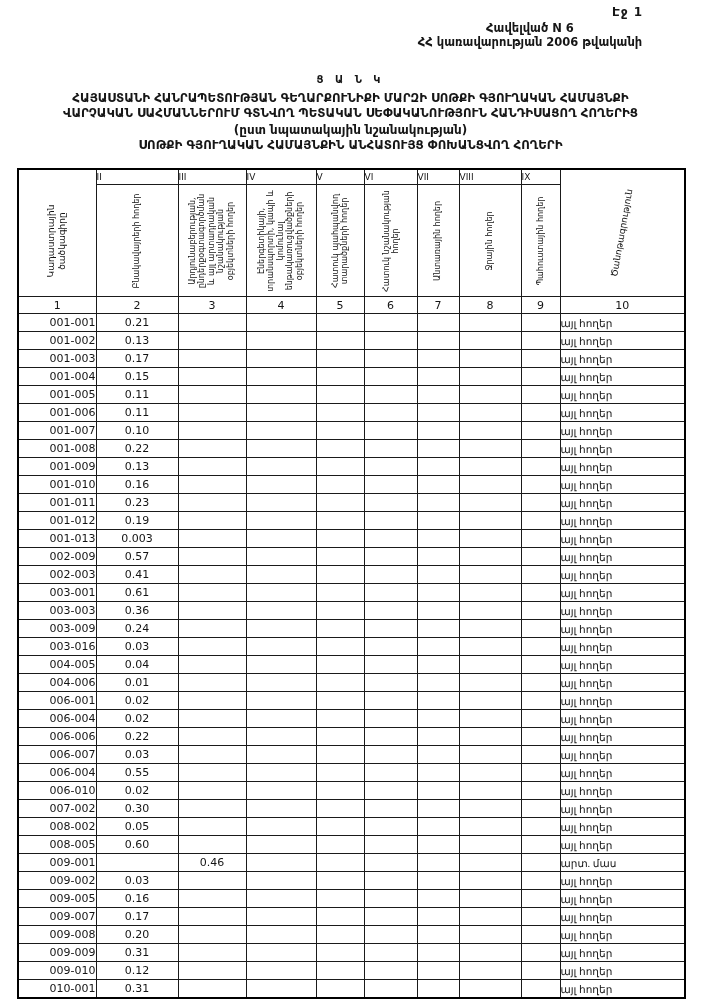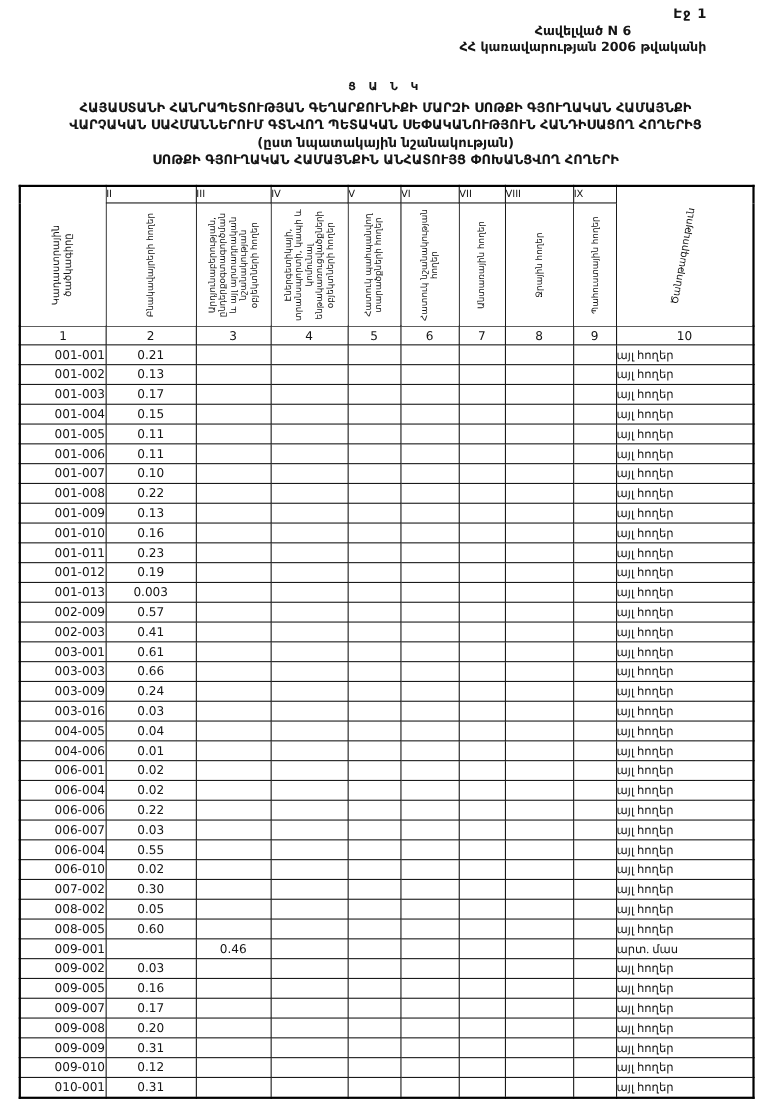--- a/index.html
+++ b/index.html
@@ -328,21 +328,21 @@
         <td class="val"></td>
         <td class="val"></td>
         <td class="val"></td>
         <td class="val"></td>
         <td class="val"></td>
         <td class="val"></td>
         <td class="note">այլ հողեր</td>
       </tr>
       <tr>
         <td class="code">003-003</td>
-        <td class="val">0.66</td>
+        <td class="val">0.36</td>
         <td class="val"></td>
         <td class="val"></td>
         <td class="val"></td>
         <td class="val"></td>
         <td class="val"></td>
         <td class="val"></td>
         <td class="val"></td>
         <td class="note">այլ հողեր</td>
       </tr>
       <tr>

